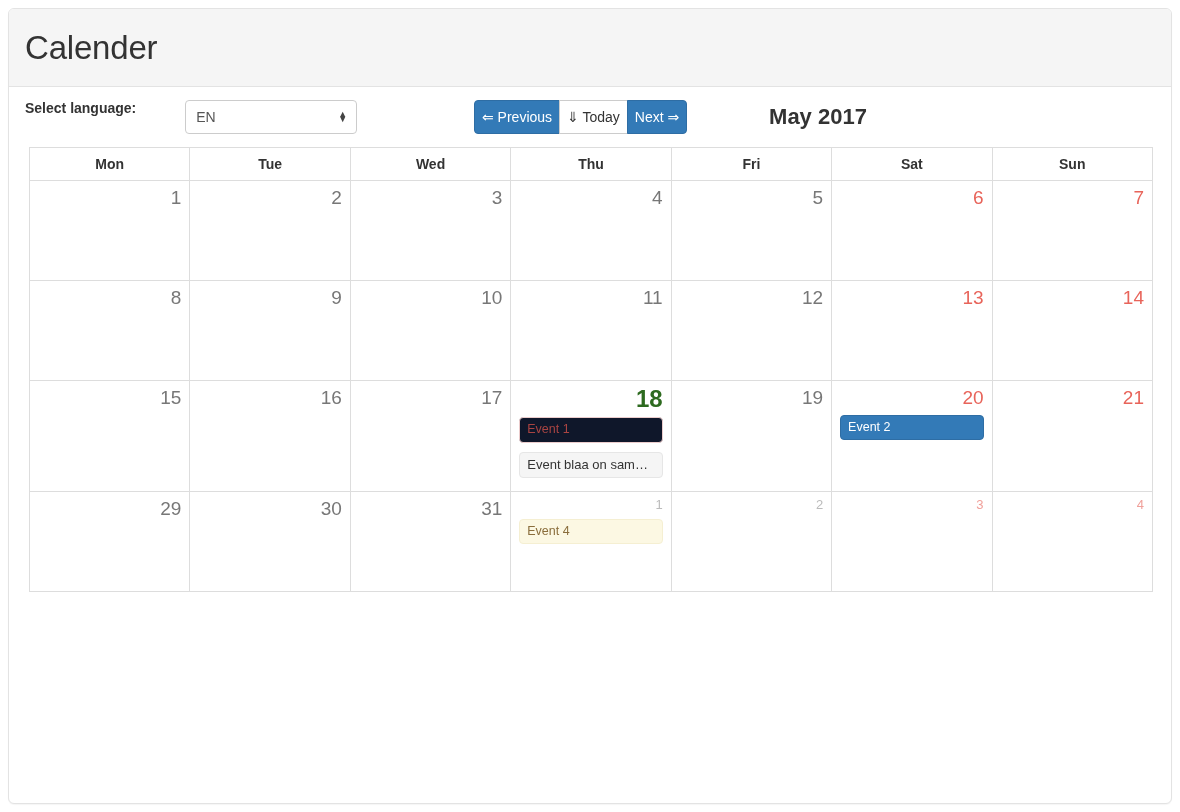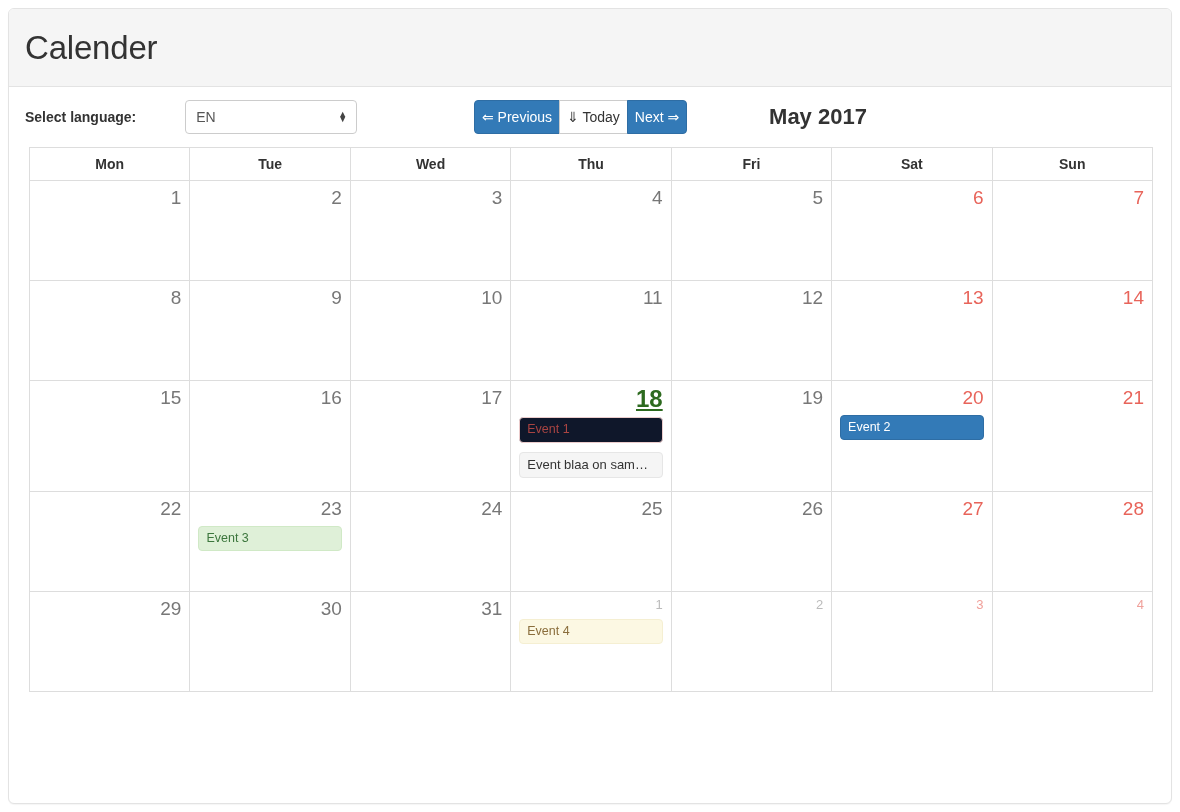--- a/index.html
+++ b/index.html
@@ -50,21 +50,21 @@
   .toolbar {
     height: 60px;
     display: flex;
     align-items: center;
     padding: 0 16px;
     position: relative;
   }
 
   .lang-group {
     display: flex;
-    align-items: center;
+    align-items: flex-start;
     gap: 10px;
   }
 
   .lang-label {
     font-size: 14px;
     font-weight: bold;
     color: #333333;
     white-space: nowrap;
   }
 
@@ -191,21 +191,20 @@
     font-weight: 400;
   }
   .daynum.weekend { color: #e8645a; }
   .daynum.muted   { color: #bbbbbb; font-size: 13px; }
   .daynum.muted.weekend { color: #f0a09a; }
   .daynum.today {
     color: #2d6a1f;
     font-weight: bold;
     font-size: 24px;
     line-height: 1.0;
-    text-decoration: underline;
   }
 
   .events { margin-top: 6px; }
 
   .event {
     display: block;
     font-size: 12.5px;
     line-height: 1.25;
     padding: 4px 7px;
     border-radius: 4px;
@@ -342,46 +341,20 @@
                 <div class="events">
                   <span class="event primary">Event 2</span>
                 </div>
               </td>
               <td>
                 <span class="daynum weekend">21</span>
               </td>
             </tr>
             <tr>
               <td>
-                <span class="daynum">22</span>
-              </td>
-              <td>
-                <span class="daynum">23</span>
-                <div class="events">
-                  <span class="event success">Event 3</span>
-                </div>
-              </td>
-              <td>
-                <span class="daynum">24</span>
-              </td>
-              <td>
-                <span class="daynum">25</span>
-              </td>
-              <td>
-                <span class="daynum">26</span>
-              </td>
-              <td>
-                <span class="daynum weekend">27</span>
-              </td>
-              <td>
-                <span class="daynum weekend">28</span>
-              </td>
-            </tr>
-            <tr>
-              <td>
                 <span class="daynum">29</span>
               </td>
               <td>
                 <span class="daynum">30</span>
               </td>
               <td>
                 <span class="daynum">31</span>
               </td>
               <td class="other-month">
                 <span class="daynum muted">1</span>

